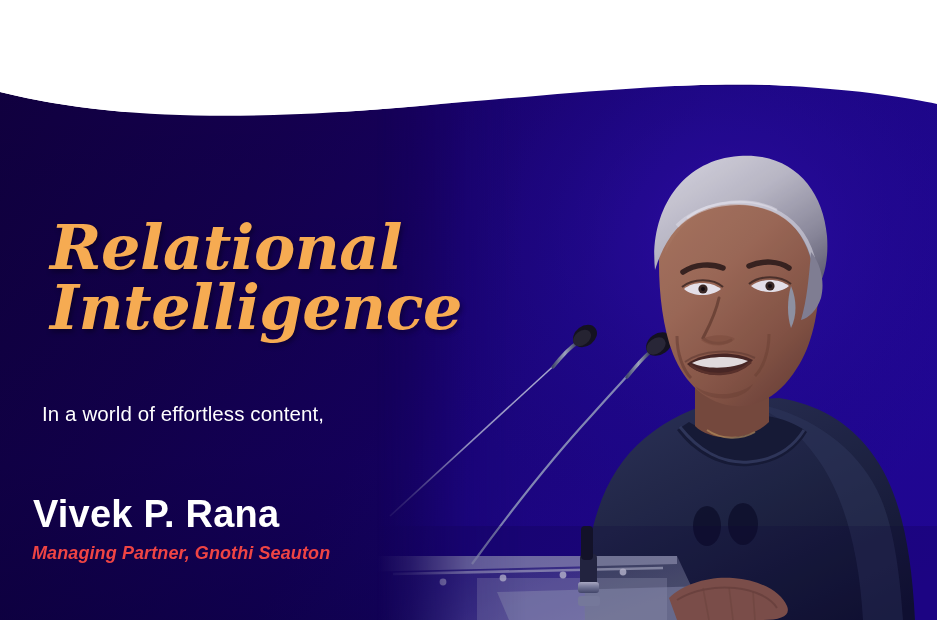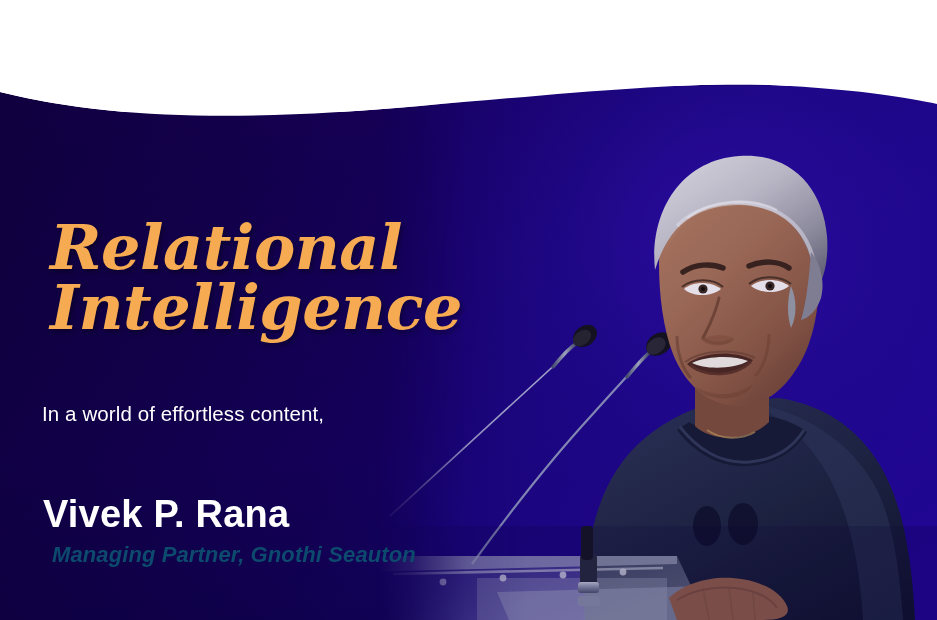--- a/index.html
+++ b/index.html
@@ -139,40 +139,40 @@
     font-size: 20.5px;
     line-height: 1.33;
     color: #ffffff;
     letter-spacing: 0.1px;
     margin-top: 36px;
   }
   .subhead .sh-line { display: block; }
 
   .speaker-name {
     position: absolute;
-    left: 43px;
+    left: 33px;
     top: 495px;
     font-family: "Liberation Sans", sans-serif;
     font-weight: bold;
     font-size: 38px;
     line-height: 1;
     color: #ffffff;
     letter-spacing: 0.2px;
   }
 
   .speaker-role {
     position: absolute;
-    left: 52px;
+    left: 32px;
     top: 544px;
     font-family: "Liberation Sans", sans-serif;
     font-weight: bold;
     font-style: italic;
-    font-size: 22px;
+    font-size: 18px;
     line-height: 1;
-    color: #0c4a6e;
+    color: #ef4444;
     letter-spacing: 0.1px;
   }
 </style>
 </head>
 <body>
 
 <div id="poster">
 
   <div class="navy-body">
     <svg width="937" height="620" viewBox="0 0 937 620" xmlns="http://www.w3.org/2000/svg">

